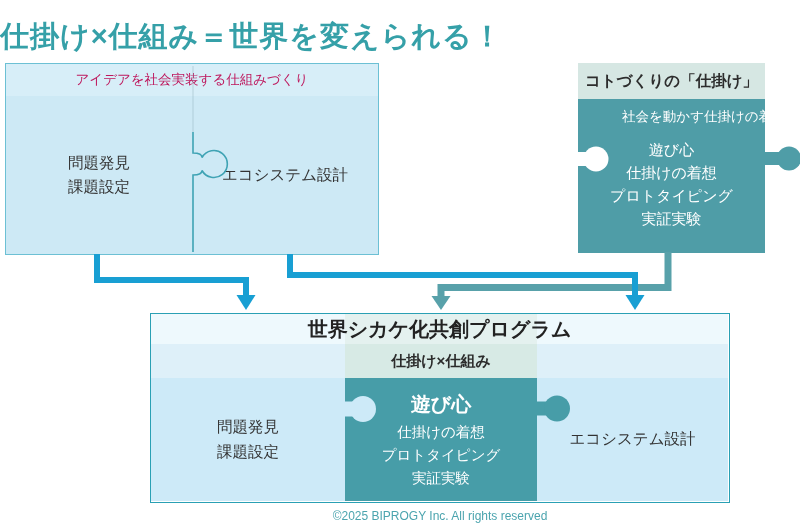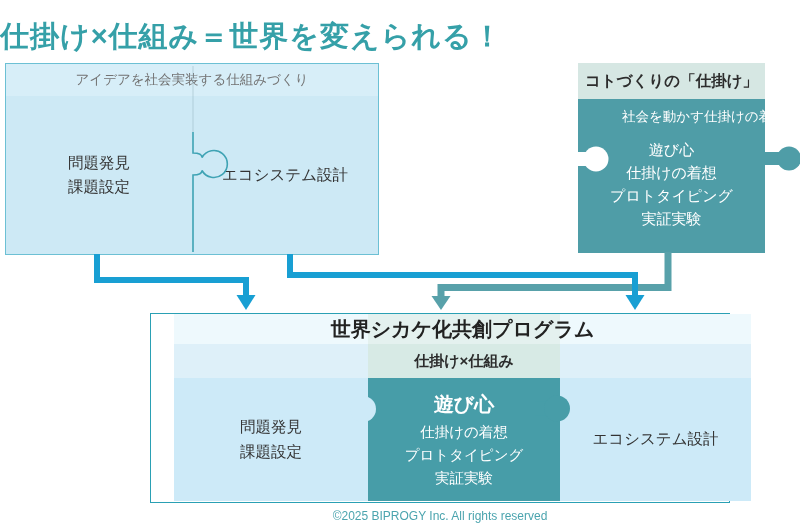--- a/index.html
+++ b/index.html
@@ -12,41 +12,41 @@
     font-size:29px;font-weight:bold;color:#35a0a8;letter-spacing:1px;white-space:nowrap;margin-top:16px;
   }
   
   .ecobox{
     position:absolute;left:5px;top:63px;width:374px;height:192px;
     border:1px solid #6cc0d4;box-sizing:border-box;display:flex;flex-direction:column;
   }
   .ecobox .hdr{height:36px;background:#ecf8fc;display:flex;align-items:center;justify-content:center;
     font-size:16.5px;font-weight:bold;color:#2d2d2d;white-space:nowrap;}
   .ecobox .sub{height:32px;background:#d7eef8;display:flex;align-items:center;justify-content:center;
-    font-size:13.5px;color:#737373;white-space:nowrap;}
+    font-size:13.5px;color:#be185d;white-space:nowrap;}
   .ecobox .bodyrow{flex:1;background:#cde9f5;display:flex;position:relative;}
   .ecobox .cell{flex:1;display:flex;flex-direction:column;align-items:center;justify-content:center;
     text-align:center;font-size:15.5px;color:#333;line-height:1.55;}
   .ovl{position:absolute;left:0;top:0;pointer-events:none;overflow:visible;}
   
   .shikakebox{
     position:absolute;left:578px;top:63px;width:187px;height:190px;
     display:flex;flex-direction:column;
   }
   .shikakebox .hdr{height:36px;background:#d6e7e3;display:flex;align-items:center;justify-content:center;
     font-size:15.5px;font-weight:bold;color:#2d2d2d;white-space:nowrap;}
   .shikakebox .bod{flex:1;background:#4f9da7;color:#fff;text-align:center;position:relative;}
   .shikakebox .sub2{margin-top:9px;font-size:13.5px;white-space:nowrap;padding-left:44px;}
   .shikakebox .items{margin-top:12px;font-size:15px;line-height:23px;}
   
   .progbox{
     position:absolute;left:150px;top:313px;width:580px;height:190px;
     border:1.5px solid #2aa0b4;box-sizing:border-box;overflow:visible;
   }
-  .progbox .layer{position:absolute;margin-left:23px;}
+  .progbox .layer{position:absolute;}
   .row-title-l{left:0;top:0;width:194px;height:30px;background:#eef9fd;}
   .row-title-m{left:194px;top:0;width:192px;height:30px;background:#e4f1ef;}
   .row-title-r{left:386px;top:0;width:191px;height:30px;background:#eef9fd;}
   .row-band-l{left:0;top:30px;width:194px;height:34px;background:#def0f9;}
   .row-band-m{left:194px;top:30px;width:192px;height:34px;background:#d7eae5;}
   .row-band-r{left:386px;top:30px;width:191px;height:34px;background:#def0f9;}
   .body-l{left:0;top:64px;width:194px;height:123px;background:#cdeaf8;}
   .body-m{left:194px;top:64px;width:192px;height:123px;background:#479da8;}
   .body-r{left:386px;top:64px;width:191px;height:123px;background:#cdeaf8;}
   .prog-title{left:0;top:0;width:577px;height:30px;display:flex;align-items:center;justify-content:center;

